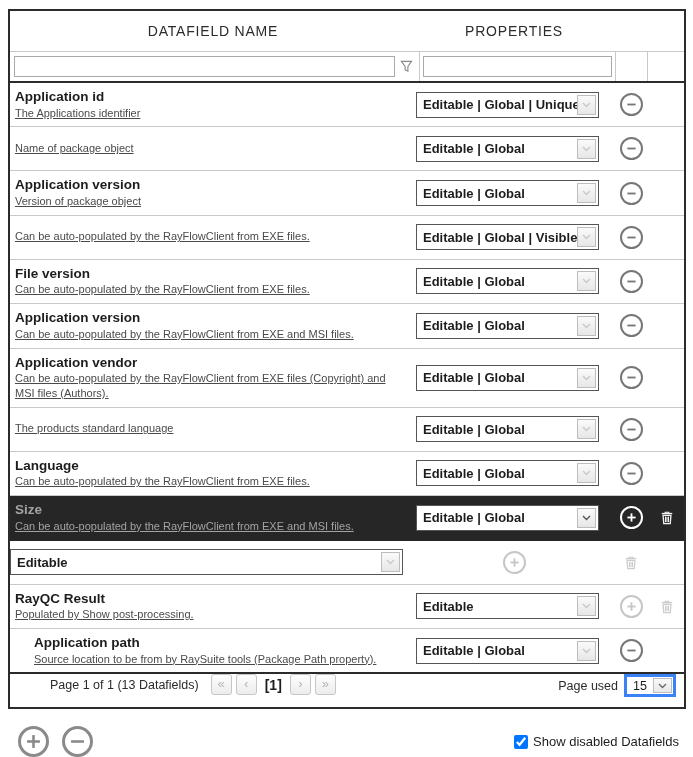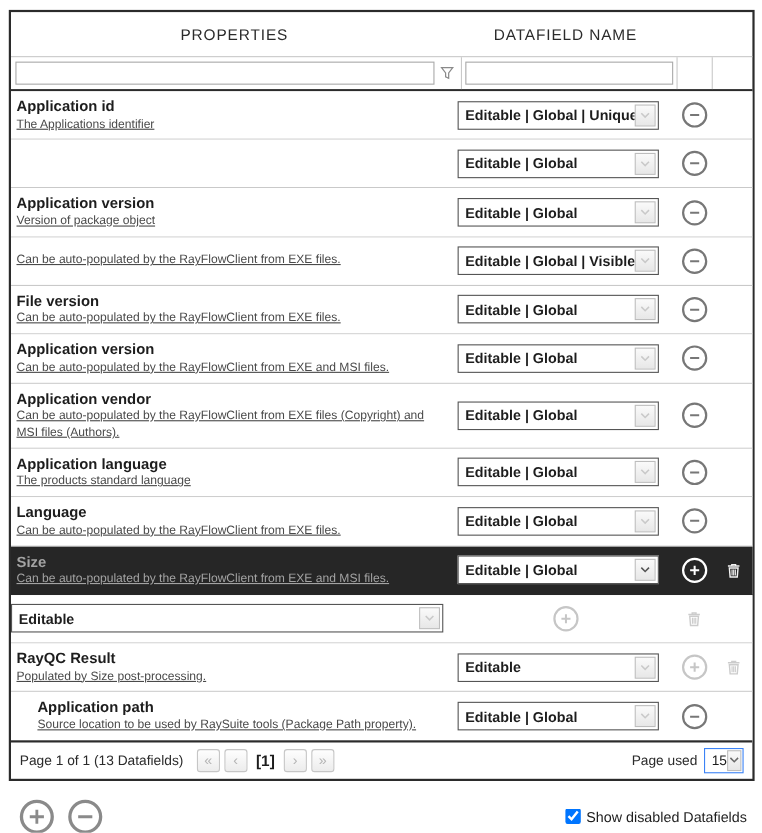--- a/index.html
+++ b/index.html
@@ -77,35 +77,35 @@
   .state-selected { background:#262626; border-bottom-color:#262626; }
   .state-selected .fname, .state-selected .fdesc { color:#a3a3a3; }
   .state-selected .circle-btn { color:#fff; }
   .state-selected .trash-btn { color:#f2f2f2; }
   .state-selected .sel-btn { color:#555; }
   .state-disabled .circle-btn { color:#c6c6c6; cursor:default; }
   .state-disabled .trash-btn { color:#cccccc; cursor:default; }
 
   
   .pager-row {
-    display:flex; align-items:center; height:33px; padding:0 8px;
-    font-size:12.5px; color:#2b2b2b;
+    display:flex; align-items:flex-start; height:33px; padding:0 8px;
+    font-size:12.5px; color:#2b2b2b;margin-left:32px;
   }
   .pager-left { display:flex; align-items:center; gap:4px; }
   .pager-summary { margin-right:8px; }
   .pg-btn {
     width:19px; height:19px; border:1px solid #c6c6c6; border-radius:3px;
     background:linear-gradient(#fefefe,#ececec);
     color:#b5b5b5; font-size:13px; line-height:17px; text-align:center;
     cursor:default; user-select:none;
   }
   .pg-current { font-weight:bold; font-size:14px; color:#1d1d1d; margin:0 4px; }
   .pager-right { margin-left:auto; display:flex; align-items:center; gap:6px; }
   .pagesize-select {
-    width:36px; height:23px; border:1px solid #3b82f6; background:#fff;
+    width:52px; height:23px; border:3px solid #3b82f6; background:#fff;
     display:flex; align-items:center; padding:1px; box-sizing:border-box; cursor:pointer;
   }
   .pagesize-select .ps-text { flex:1; font-size:12.5px; padding-left:5px; color:#1d1d1d; }
   .pagesize-select .sel-btn { color:#6a6a6a; }
 
   
   .bottom-bar {
     margin:17px 7px 0 10px; display:flex; align-items:center;
   }
   .big-circle {
@@ -117,22 +117,22 @@
   .show-disabled { margin-left:auto; display:flex; align-items:center; gap:5px; font-size:13px; color:#1d1d1d; cursor:pointer; }
   .show-disabled input { width:14px; height:14px; margin:0; cursor:pointer; }
 </style>
 </head>
 <body>
 
 <div class="wrap">
   <div class="dtable">
 
     <div class="header-row">
+      <div class="header-cell">DATAFIELD NAME</div>
       <div class="header-cell">PROPERTIES</div>
-      <div class="header-cell">DATAFIELD NAME</div>
       <div></div>
       <div></div>
     </div>
 
     <div class="filter-row">
       <div class="filter-name-cell">
         <input class="filter-input" type="text" value="" style="">
         <span class="funnel-btn">
           <svg width="13" height="13" viewBox="0 0 14 14">
               <path d="M1.5 1.5 h11 L8.5 6.8 V12 L5.5 10.6 V6.8 Z" fill="none" stroke="currentColor" stroke-width="1.2"></path>
@@ -169,20 +169,21 @@
               </svg>
       </span>
 
     </div>
     <div class="cell act2">
       
     </div>
   </div>
         <div class="row state-normal">
     <div class="cell name-cell">
+      <div class="fdesc">Name of package object</div>
     </div>
     <div class="cell props-cell">
       <div class="selectbox">
         <span class="sel-text">Editable | Global</span>
         <span class="sel-btn">
           <svg width="9" height="6" viewBox="0 0 9 6">
                   <polyline points="1,1 4.5,4.5 8,1" fill="none" stroke="currentColor" stroke-width="1.4"></polyline>
                 </svg>
         </span>
       </div>
@@ -328,21 +329,20 @@
               </svg>
       </span>
 
     </div>
     <div class="cell act2">
       
     </div>
   </div>
         <div class="row state-normal">
     <div class="cell name-cell">
-      <div class="fname">Application language</div>
       <div class="fdesc">The products standard language</div>
     </div>
     <div class="cell props-cell">
       <div class="selectbox">
         <span class="sel-text">Editable | Global</span>
         <span class="sel-btn">
           <svg width="9" height="6" viewBox="0 0 9 6">
                   <polyline points="1,1 4.5,4.5 8,1" fill="none" stroke="currentColor" stroke-width="1.4"></polyline>
                 </svg>
         </span>
@@ -453,21 +453,21 @@
           <line x1="6.3" y1="7.5" x2="6.3" y2="13.8" stroke="currentColor" stroke-width="1.2"></line>
           <line x1="8" y1="7.5" x2="8" y2="13.8" stroke="currentColor" stroke-width="1.2"></line>
           <line x1="9.7" y1="7.5" x2="9.7" y2="13.8" stroke="currentColor" stroke-width="1.2"></line>
         </svg>
       </span>
     </div>
   </div>
         <div class="row state-disabled">
     <div class="cell name-cell">
       <div class="fname">RayQC Result</div>
-      <div class="fdesc">Populated by Size post-processing.</div>
+      <div class="fdesc">Populated by Show post-processing.</div>
     </div>
     <div class="cell props-cell">
       <div class="selectbox">
         <span class="sel-text">Editable</span>
         <span class="sel-btn">
           <svg width="9" height="6" viewBox="0 0 9 6">
                   <polyline points="1,1 4.5,4.5 8,1" fill="none" stroke="currentColor" stroke-width="1.4"></polyline>
                 </svg>
         </span>
       </div>
@@ -490,21 +490,21 @@
           <line x1="6.3" y1="7.5" x2="6.3" y2="13.8" stroke="currentColor" stroke-width="1.2"></line>
           <line x1="8" y1="7.5" x2="8" y2="13.8" stroke="currentColor" stroke-width="1.2"></line>
           <line x1="9.7" y1="7.5" x2="9.7" y2="13.8" stroke="currentColor" stroke-width="1.2"></line>
         </svg>
       </span>
     </div>
   </div>
         <div class="row state-normal">
     <div class="cell name-cell">
       <div class="fname">Application path</div>
-      <div class="fdesc">Source location to be used by RaySuite tools (Package Path property).</div>
+      <div class="fdesc">Source location to be from by RaySuite tools (Package Path property).</div>
     </div>
     <div class="cell props-cell">
       <div class="selectbox">
         <span class="sel-text">Editable | Global</span>
         <span class="sel-btn">
           <svg width="9" height="6" viewBox="0 0 9 6">
                   <polyline points="1,1 4.5,4.5 8,1" fill="none" stroke="currentColor" stroke-width="1.4"></polyline>
                 </svg>
         </span>
       </div>

